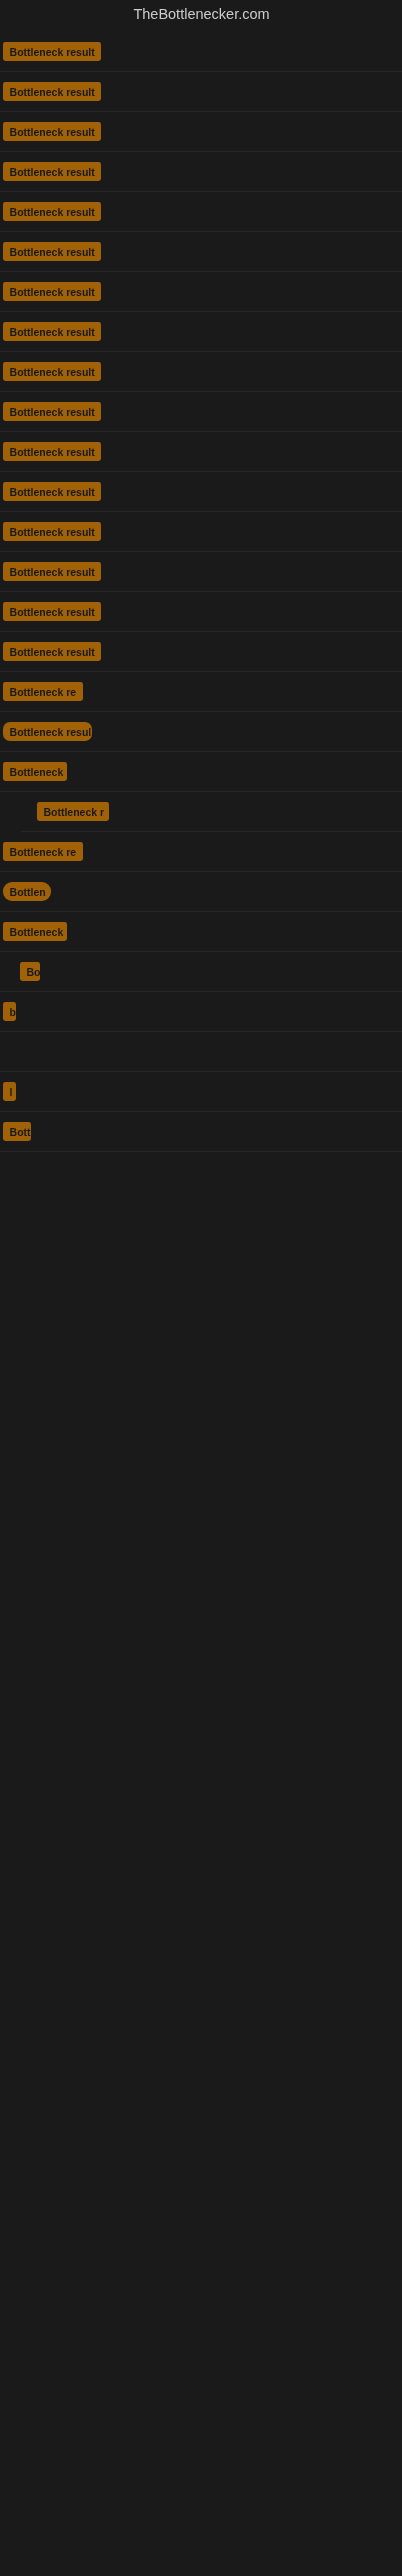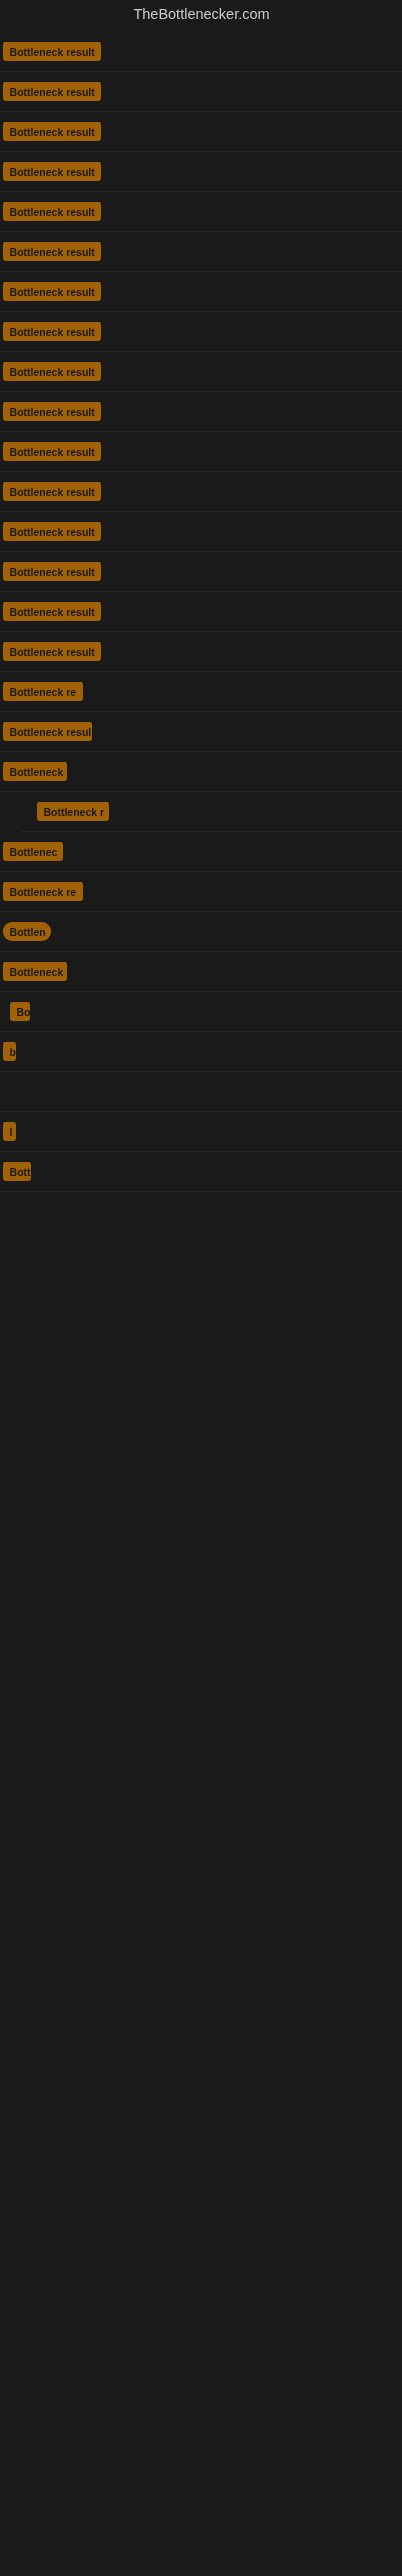--- a/index.html
+++ b/index.html
@@ -89,41 +89,38 @@
     <div style="padding: 8px 3.2px; border-bottom: 0.8px solid rgb(37, 37, 37); min-height: 40px; display: flex; align-items: center;">
       <span class="bottleneck-badge" style="max-width: 105px;">Bottleneck result</span>
     </div>
     <div style="padding: 8px 3.2px; border-bottom: 0.8px solid rgb(37, 37, 37); min-height: 40px; display: flex; align-items: center;">
       <span class="bottleneck-badge" style="max-width: 105px;">Bottleneck result</span>
     </div>
     <div style="padding: 8px 3.2px; border-bottom: 0.8px solid rgb(37, 37, 37); min-height: 40px; display: flex; align-items: center;">
       <span class="bottleneck-badge" style="max-width: 81px;">Bottleneck re</span>
     </div>
     <div style="padding: 8px 3.2px; border-bottom: 0.8px solid rgb(37, 37, 37); min-height: 40px; display: flex; align-items: center;">
-      <span class="bottleneck-badge" style="max-width: 89px;">Bottleneck resul</span>
+      <span class="bottleneck-badge" style="max-width: 89px; border-radius: 7px;">Bottleneck resul</span>
     </div>
     <div style="padding: 8px 3.2px; border-bottom: 0.8px solid rgb(37, 37, 37); min-height: 40px; display: flex; align-items: center;">
       <span class="bottleneck-badge" style="max-width: 64px;">Bottleneck</span>
     </div>
     <div style="padding: 8px 16px; border-bottom: 0.8px solid rgb(37, 37, 37); min-height: 40px; display: flex; align-items: center; margin-left: 21px;">
       <span class="bottleneck-badge" style="max-width: 72px;">Bottleneck r</span>
-    </div>
-    <div style="padding: 8px 3.2px; border-bottom: 0.8px solid rgb(37, 37, 37); min-height: 40px; display: flex; align-items: center;">
-      <span class="bottleneck-badge" style="max-width: 60px;">Bottlenec</span>
     </div>
     <div style="padding: 8px 3.2px; border-bottom: 0.8px solid rgb(37, 37, 37); min-height: 40px; display: flex; align-items: center;">
       <span class="bottleneck-badge" style="max-width: 81px;">Bottleneck re</span>
     </div>
     <div style="padding: 8px 3.2px; border-bottom: 0.8px solid rgb(37, 37, 37); min-height: 40px; display: flex; align-items: center;">
       <span class="bottleneck-badge" style="max-width: 48px; border-radius: 9px;">Bottlen</span>
     </div>
     <div style="padding: 8px 3.2px; border-bottom: 0.8px solid rgb(37, 37, 37); min-height: 40px; display: flex; align-items: center;">
       <span class="bottleneck-badge" style="max-width: 64px;">Bottleneck</span>
     </div>
-    <div style="padding: 8px 10px; border-bottom: 0.8px solid rgb(37, 37, 37); min-height: 40px; display: flex; align-items: center;">
+    <div style="padding: 8px 20px; border-bottom: 0.8px solid rgb(37, 37, 37); min-height: 40px; display: flex; align-items: center;">
       <span class="bottleneck-badge" style="max-width: 20px;">Bo</span>
     </div>
     <div style="padding: 8px 3.2px; border-bottom: 0.8px solid rgb(37, 37, 37); min-height: 40px; display: flex; align-items: center;">
       <span class="bottleneck-badge" style="max-width: 9.7px;">b</span>
     </div>
     <div style="padding: 8px 3.2px; border-bottom: 0.8px solid rgb(37, 37, 37); min-height: 40px; display: flex; align-items: center;"></div>
     <div style="padding: 8px 3.2px; border-bottom: 0.8px solid rgb(37, 37, 37); min-height: 40px; display: flex; align-items: center;">
       <span class="bottleneck-badge" style="max-width: 6.4px;">l</span>
     </div>
     <div style="padding: 8px 3.2px; border-bottom: 0.8px solid rgb(37, 37, 37); min-height: 40px; display: flex; align-items: center;">

